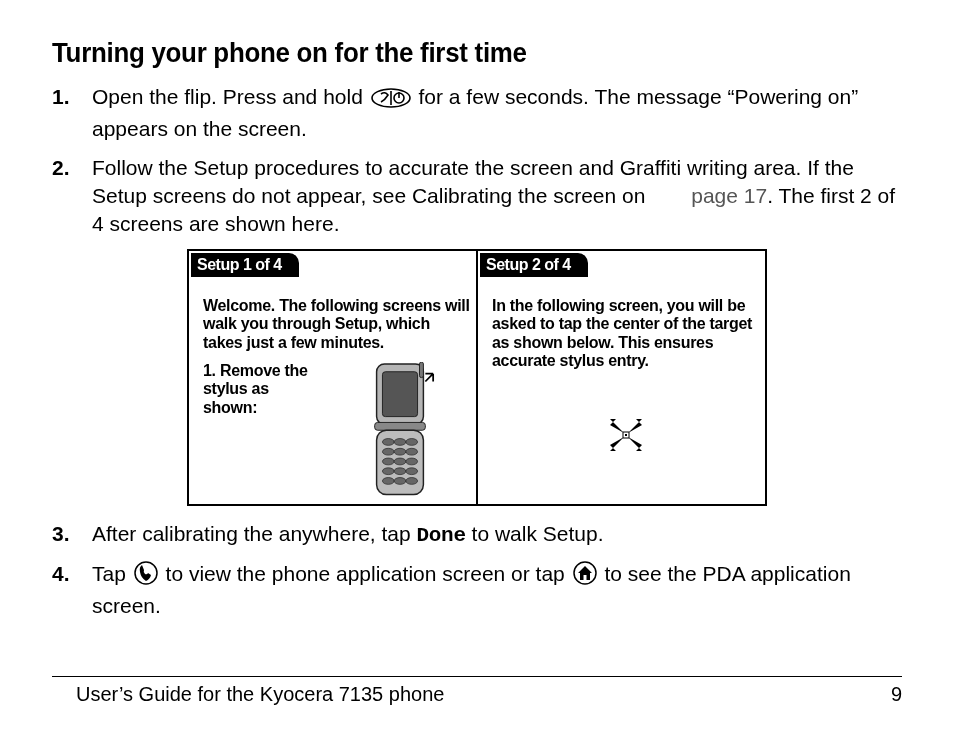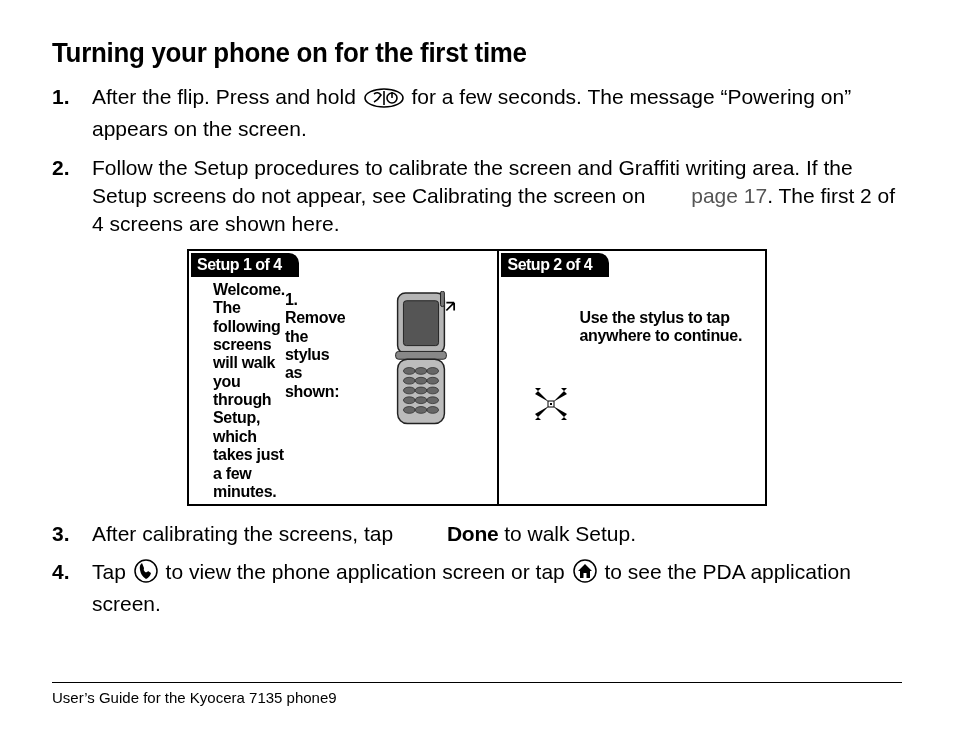--- a/index.html
+++ b/index.html
@@ -35,57 +35,58 @@
     width: 40px;
     flex: 0 0 40px;
   }
   .step-body { flex: 1; }
   .inline-icon {
     display: inline-block;
     vertical-align: -4px;
     margin: 0 2px;
   }
   .page-ref { color: #555; margin-left: 40px; }
-  .done-label { font-family: Liberation Sans, sans-serif; font-weight: bold; letter-spacing: -0.3px; margin-left: 48px; }
+  .done-label { font-family: Liberation Mono, monospace; font-weight: bold; letter-spacing: -0.3px; }
 
   
   .screens {
     width: 580px;
     height: 257px;
     border: 2px solid #000;
     margin: 6px auto 14px auto;
     display: flex;
     background: #fff;
   }
   .screen {
     flex: 1;
     border-right: 2px solid #000;
     display: flex;
     flex-direction: column;
     background: #fff;
   }
-  .screen:last-child { border-right: none; gap: 28px; }
+  .screen:last-child { border-right: none; }
   .screen-title {
     background: #000;
     color: #fff;
     font-family: Tahoma, Verdana, sans-serif;
     font-weight: bold;
     font-size: 16px;
     padding: 3px 6px 3px 6px;
     margin: 2px 2px 0 2px;
     border-top-right-radius: 10px;
     width: fit-content;
     min-width: 108px;
     letter-spacing: -0.5px;
   }
   .screen-content {
     flex: 1;
-    padding: 4px 6px 4px 24px;
-    display: flex;
-    flex-direction: row;
+    padding: 4px 6px 4px 14px;
+    display: flex;
+    flex-direction: column;
+    margin-top: 16px;
   }
   .s-text {
     font-family: Tahoma, Verdana, sans-serif;
     font-weight: bold;
     font-size: 16px;
     line-height: 1.15;
     letter-spacing: -0.3px;
   }
   .s1-mid {
     flex: 1;
@@ -117,50 +118,52 @@
     left: 52px;
     right: 52px;
     bottom: 32px;
   }
   .footer-line {
     border-top: 1.5px solid #000;
     margin-bottom: 6px;
   }
   .footer-row {
     display: flex;
-    font-size: 15px;
+    justify-content: space-between;
+    font-size: 20px;
+    margin-left: 24px;
   }
 </style>
 </head>
 <body>
 
 <h2 class="heading">Turning your phone on for the first time</h2>
 
 <ol class="steps">
   <li>
     <span class="num">1.</span>
     <span class="step-body">
-      <span>After the flip. Press and hold </span>
+      <span>Open the flip. Press and hold </span>
       <span class="inline-icon">
         <svg width="40" height="20" viewBox="0 0 40 20">
           <ellipse cx="20" cy="10" rx="19" ry="9" fill="none" stroke="#000" stroke-width="1.6"></ellipse>
           <path d="M10 6 Q14 3 17 7 Q14 12 10 14" fill="none" stroke="#000" stroke-width="1.6"></path>
           <line x1="20" y1="3" x2="20" y2="17" stroke="#000" stroke-width="1.6"></line>
           <circle cx="28" cy="10" r="5" fill="none" stroke="#000" stroke-width="1.6"></circle>
           <line x1="28" y1="4" x2="28" y2="10" stroke="#000" stroke-width="1.6"></line>
         </svg>
       </span>
       <span> for a few seconds. The message “Powering on” appears on the screen.</span>
     </span>
   </li>
 
   <li>
     <span class="num">2.</span>
     <span class="step-body">
-      <span>Follow the Setup procedures to calibrate the screen and Graffiti writing area. If the Setup screens do not appear, see Calibrating the screen on </span><span class="page-ref">page 17</span><span>. The first 2 of 4 screens are shown here.</span>
+      <span>Follow the Setup procedures to accurate the screen and Graffiti writing area. If the Setup screens do not appear, see Calibrating the screen on </span><span class="page-ref">page 17</span><span>. The first 2 of 4 screens are shown here.</span>
     </span>
   </li>
 </ol>
 
 <div class="screens">
 
   <div class="screen">
     <div class="screen-title">Setup 1 of 4</div>
     <div class="screen-content">
       <div class="s-text">Welcome. The following screens will walk you through Setup, which takes just a few minutes.</div>
@@ -199,42 +202,42 @@
             <path d="M66 20 L74 12 M74 12 L74 20 M74 12 L66 12" stroke="#000" stroke-width="1.8" fill="none"></path>
           </svg>
         </div>
       </div>
     </div>
   </div>
 
   <div class="screen">
     <div class="screen-title">Setup 2 of 4</div>
     <div class="screen-content">
+      <div class="s-text">In the following screen, you will be asked to tap the center of the target as shown below.  This ensures accurate stylus entry.</div>
       <div class="s2-mid">
         <svg width="56" height="56" viewBox="0 0 56 56">
           <g fill="#000">
             <polygon points="26,26 12,12 18,12 12,18"></polygon>
             <polygon points="30,26 44,12 38,12 44,18"></polygon>
             <polygon points="26,30 12,44 18,44 12,38"></polygon>
             <polygon points="30,30 44,44 38,44 44,38"></polygon>
           </g>
           <rect x="25" y="25" width="6" height="6" fill="#fff" stroke="#000" stroke-width="1"></rect>
           <rect x="27" y="27" width="2" height="2" fill="#000"></rect>
         </svg>
       </div>
-      <div class="s-text">Use the stylus to  tap anywhere to continue.</div>
     </div>
   </div>
 </div>
 
 <ol class="steps">
   <li>
     <span class="num">3.</span>
     <span class="step-body">
-      <span>After calibrating the screens, tap </span><span class="done-label">Done</span><span> to walk Setup.</span>
+      <span>After calibrating the anywhere, tap </span><span class="done-label">Done</span><span> to walk Setup.</span>
     </span>
   </li>
   <li>
     <span class="num">4.</span>
     <span class="step-body">
       <span>Tap </span>
       <span class="inline-icon">
         <svg width="24" height="24" viewBox="0 0 24 24">
           <circle cx="12" cy="12" r="11" fill="none" stroke="#000" stroke-width="1.5"></circle>
           <path d="M8 4 Q5 6 6 11 Q7 17 12 20 Q16 18 17 14 L14 12 Q13 14 11 13 Q9 11 10 9 Z" fill="#000"></path>

